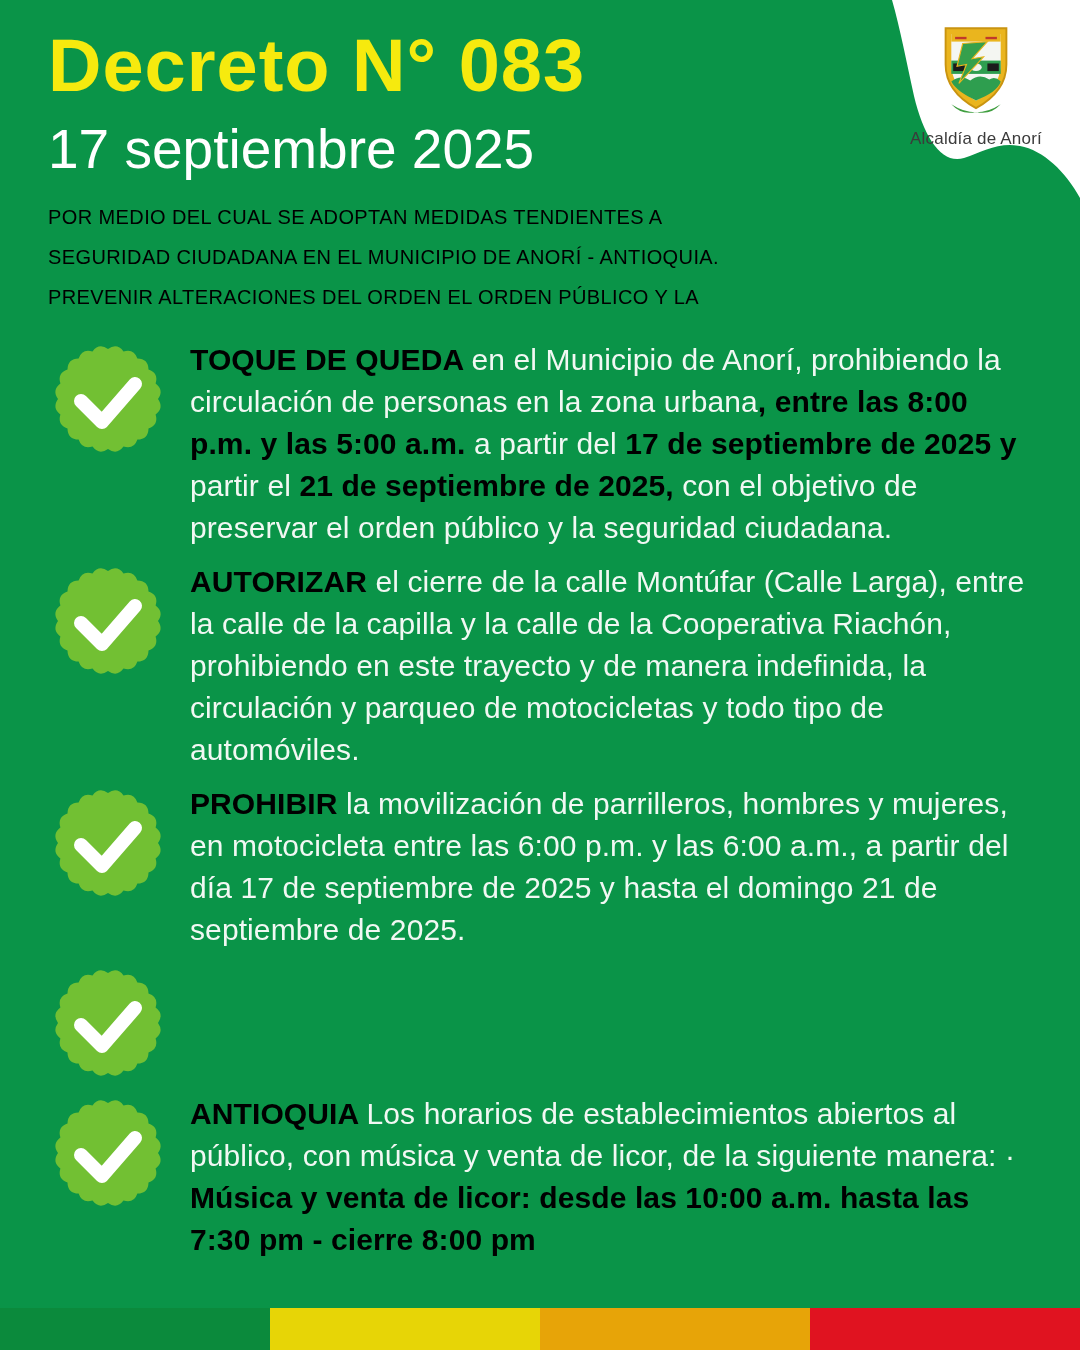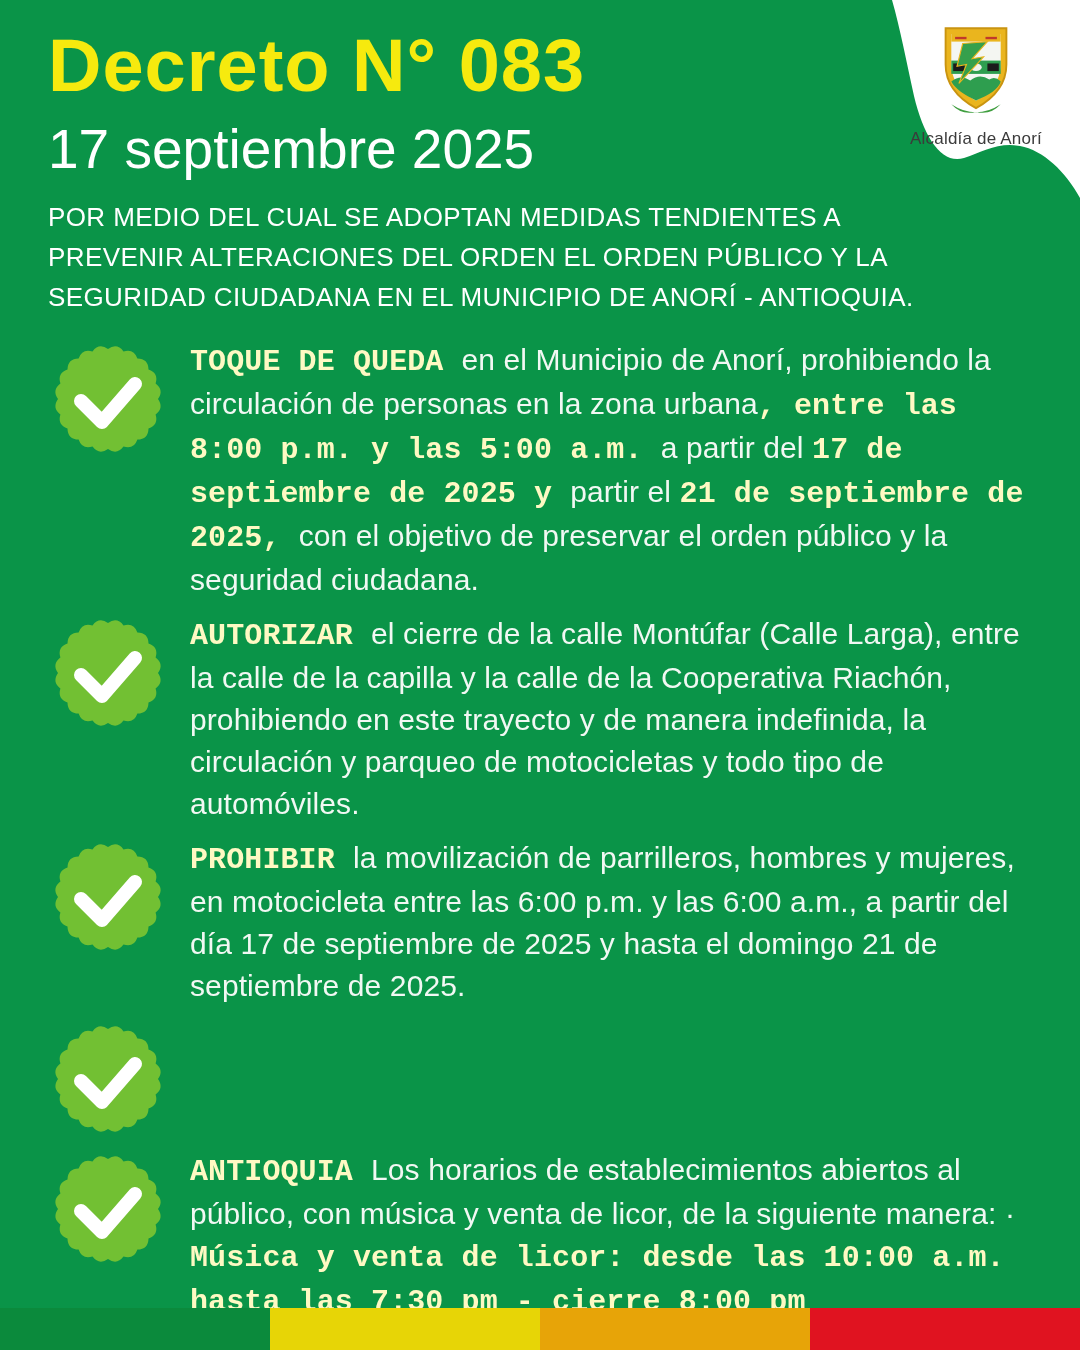--- a/index.html
+++ b/index.html
@@ -21,34 +21,34 @@
   .header{padding-top:26px;text-align:left;padding-left:48px;}
   .title{
     margin:0;font-size:74px;line-height:1.08;font-weight:bold;
     color:var(--title-yellow,#f6ea0e);letter-spacing:1px;
   }
   .date{
     margin-top:12px;font-size:55px;line-height:1.15;font-weight:400;color:#ffffff;
   }
   .intro{margin-top:16px;}
   .intro div{
-    font-size:26px;line-height:40px;color:#ffffff;letter-spacing:.4px;white-space:nowrap;
+    font-size:20px;line-height:40px;color:#000000;letter-spacing:.4px;white-space:nowrap;
   }
   
   .bullets{
     margin-top:22px;
     padding:0 46px 0 50px;
     display:flex;flex-direction:column;gap:12px;
   }
   .row{display:flex;gap:24px;align-items:flex-start;}
   .badge{flex:none;width:116px;height:116px;margin-top:2px;}
   .bullet-text{
     flex:1;font-size:30px;line-height:42px;color:#f1f8f3;letter-spacing:.1px;
   }
-  .bullet-text b{font-weight:bold;color:#fef9c3;font-family:Liberation Mono, monospace;}
+  .bullet-text b{font-weight:bold;color:#000000;}
   
   .footer-bar{
     position:absolute;left:0;bottom:0;width:100%;height:42px;display:flex;
   }
   .footer-bar .seg{flex:1;}
 </style>
 </head>
 <body>
 
 <div class="poster">
@@ -81,22 +81,22 @@
       <polygon points="26,20 52,18 36,36 48,34 22,62 30,42 20,44" fill="#35a04c" stroke="#eab51e" stroke-width="1.2"></polygon>
     </svg>
     <div class="caption">Alcaldía de Anorí</div>
   </div>
 
   <div class="header">
     <h1 class="title">Decreto N° 083</h1>
     <div class="date">17 septiembre 2025</div>
     <div class="intro">
       <div>POR MEDIO DEL CUAL SE ADOPTAN MEDIDAS TENDIENTES A</div>
+      <div>SEGURIDAD CIUDADANA EN EL MUNICIPIO DE ANORÍ - ANTIOQUIA.</div>
       <div>PREVENIR ALTERACIONES DEL ORDEN EL ORDEN PÚBLICO Y LA</div>
-      <div>SEGURIDAD CIUDADANA EN EL MUNICIPIO DE ANORÍ - ANTIOQUIA.</div>
     </div>
   </div>
 
   <div class="bullets">
     <div class="row">
       <span class="badge"><svg width="116" height="116" viewBox="0 0 116 116" xmlns="http://www.w3.org/2000/svg">
             <path d="M58.0,8.0Q66.9,1.7 73.5,10.4Q83.9,7.2 87.4,17.5Q98.3,17.7 98.5,28.6Q108.8,32.1 105.6,42.5Q114.3,49.1 108.0,58.0Q114.3,66.9 105.6,73.5Q108.8,83.9 98.5,87.4Q98.3,98.3 87.4,98.5Q83.9,108.8 73.5,105.6Q66.9,114.3 58.0,108.0Q49.1,114.3 42.5,105.6Q32.1,108.8 28.6,98.5Q17.7,98.3 17.5,87.4Q7.2,83.9 10.4,73.5Q1.7,66.9 8.0,58.0Q1.7,49.1 10.4,42.5Q7.2,32.1 17.5,28.6Q17.7,17.7 28.6,17.5Q32.1,7.2 42.5,10.4Q49.1,1.7 58.0,8.0Z" fill="var(--badge-green)"></path>
             <path d="M31,60 L52,81 L85,43" fill="none" stroke="#ffffff" stroke-width="14" stroke-linecap="round" stroke-linejoin="round"></path>
           </svg></span>
       <div class="bullet-text"><b>TOQUE DE QUEDA </b><span>en el Municipio de Anorí, prohibiendo la circulación de personas en la zona urbana</span><b>, entre las 8:00 p.m. y las 5:00 a.m. </b><span>a partir del </span><b>17 de septiembre de 2025 y </b><span>partir el </span><b>21 de septiembre de 2025, </b><span>con el objetivo de preservar el orden público y la seguridad ciudadana.</span></div>

